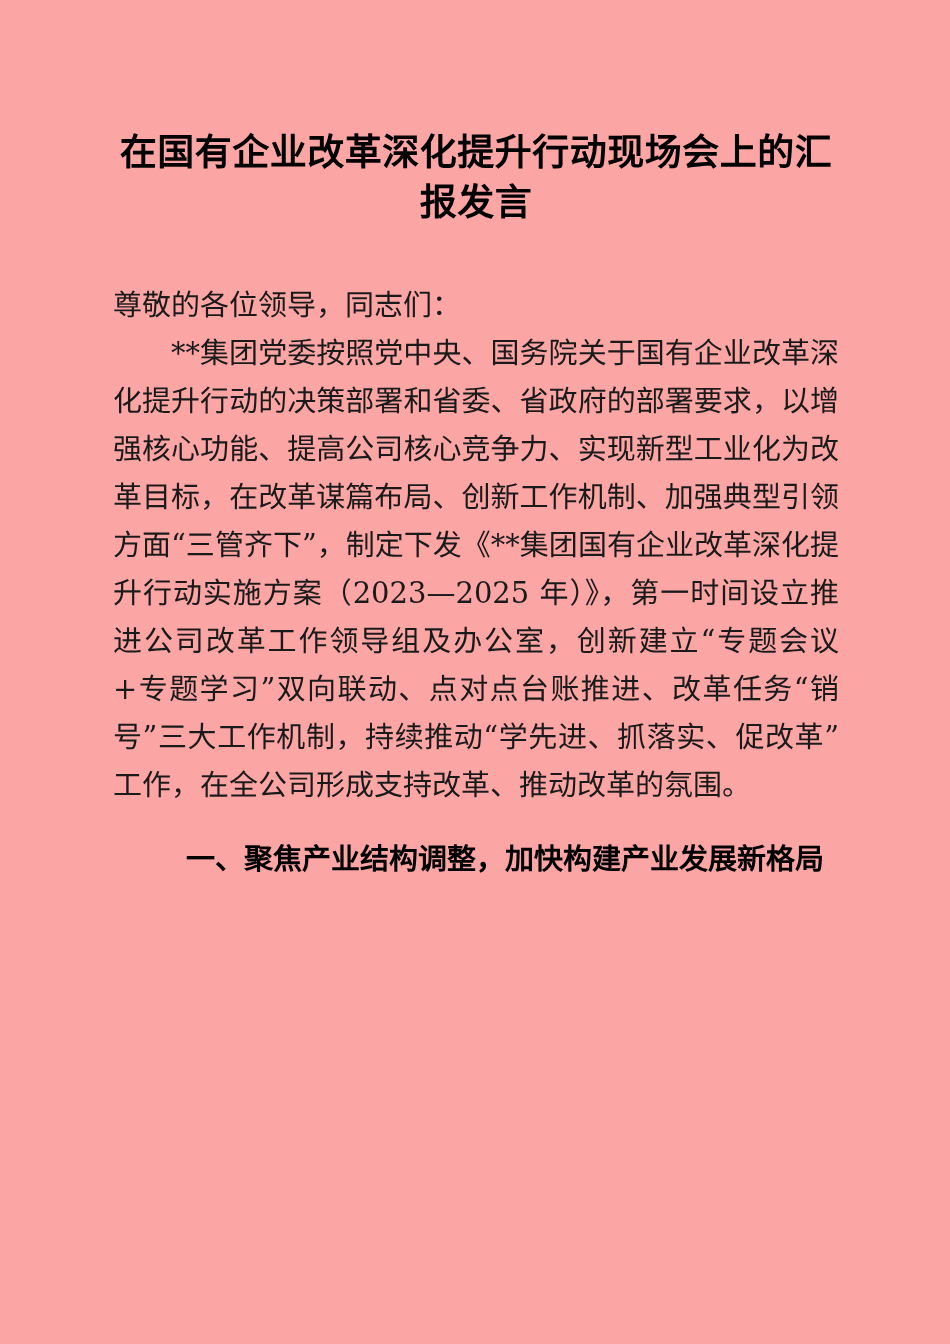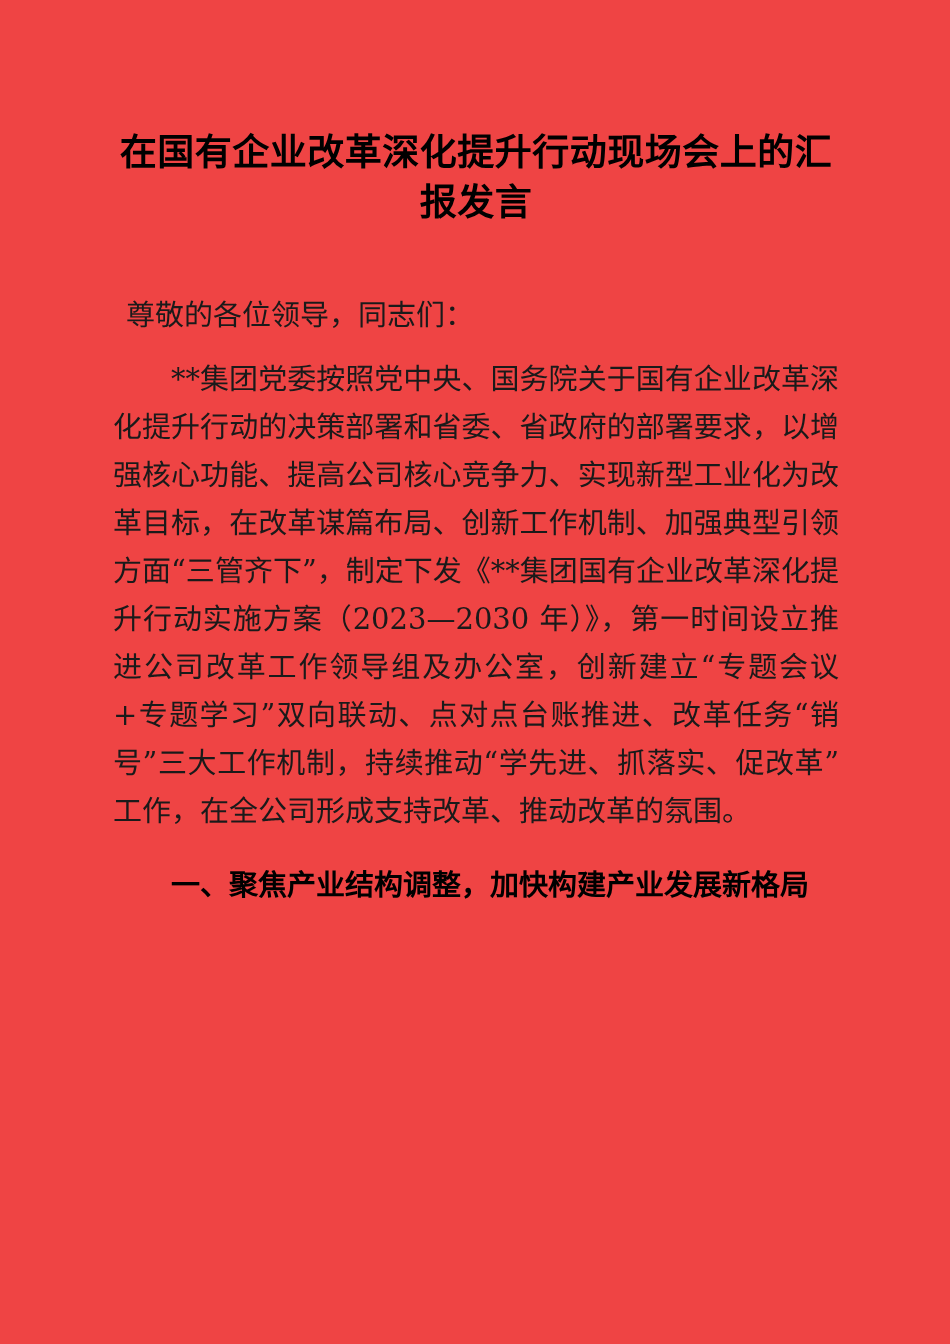--- a/index.html
+++ b/index.html
@@ -5,21 +5,21 @@
   html, body {
     margin: 0;
     padding: 0;
     background: #ffffff;
   }
 
   .page {
     position: relative;
     width: 950px;
     height: 1344px;
-    background: #ef4444;
+    background: #fca5a5;
     box-sizing: border-box;
     overflow: hidden;
   }
 
   .content {
     position: absolute;
     left: 113px;
     top: 0;
     width: 726px;
   }
@@ -33,23 +33,23 @@
     font-weight: bold;
     font-size: 37px;
     line-height: 50px;
     letter-spacing: 0.5px;
     color: #000000;
     word-break: break-all;
   }
 
   
   .salutation {
-    margin: 13px;
+    margin: 0;
     padding-top: 53px;
-    font-family: Liberation Mono, monospace;
+    font-family: Liberation Serif, serif;
     font-size: 29px;
     line-height: 48px;
     color: #1a1a1a;
     text-align: justify;
     text-justify: inter-ideograph;
     word-break: break-all;
   }
 
   
   .body-para {
@@ -68,39 +68,39 @@
   .section-heading {
     margin: 0;
     padding-top: 22px;
     padding-bottom: 10px;
     text-indent: 58px;
     font-family: "Liberation Sans", "DejaVu Sans", sans-serif;
     font-weight: bold;
     font-size: 29px;
     line-height: 48px;
     color: #000000;
-    text-align: left;
+    text-align: center;
     word-break: break-all;
   }
 
   .spacer-after-para {
     height: 4px;
   }
 </style>
 </head>
 <body>
 
 <div class="page">
   <div class="content">
 
     <h1 class="doc-title">在国有企业改革深化提升行动现场会上的汇报发言</h1>
 
     <p class="salutation">尊敬的各位领导，同志们：</p>
 
-    <p class="body-para">**集团党委按照党中央、国务院关于国有企业改革深化提升行动的决策部署和省委、省政府的部署要求，以增强核心功能、提高公司核心竞争力、实现新型工业化为改革目标，在改革谋篇布局、创新工作机制、加强典型引领方面“三管齐下”，制定下发《**集团国有企业改革深化提升行动实施方案（2023—2030 年）》，第一时间设立推进公司改革工作领导组及办公室，创新建立“专题会议+专题学习”双向联动、点对点台账推进、改革任务“销号”三大工作机制，持续推动“学先进、抓落实、促改革”工作，在全公司形成支持改革、推动改革的氛围。</p>
+    <p class="body-para">**集团党委按照党中央、国务院关于国有企业改革深化提升行动的决策部署和省委、省政府的部署要求，以增强核心功能、提高公司核心竞争力、实现新型工业化为改革目标，在改革谋篇布局、创新工作机制、加强典型引领方面“三管齐下”，制定下发《**集团国有企业改革深化提升行动实施方案（2023—2025 年）》，第一时间设立推进公司改革工作领导组及办公室，创新建立“专题会议+专题学习”双向联动、点对点台账推进、改革任务“销号”三大工作机制，持续推动“学先进、抓落实、促改革”工作，在全公司形成支持改革、推动改革的氛围。</p>
 
     <div class="spacer-after-para"></div>
 
     <h2 class="section-heading">一、聚焦产业结构调整，加快构建产业发展新格局</h2>
 
 
   </div>
 </div>
 
 </body></html>

